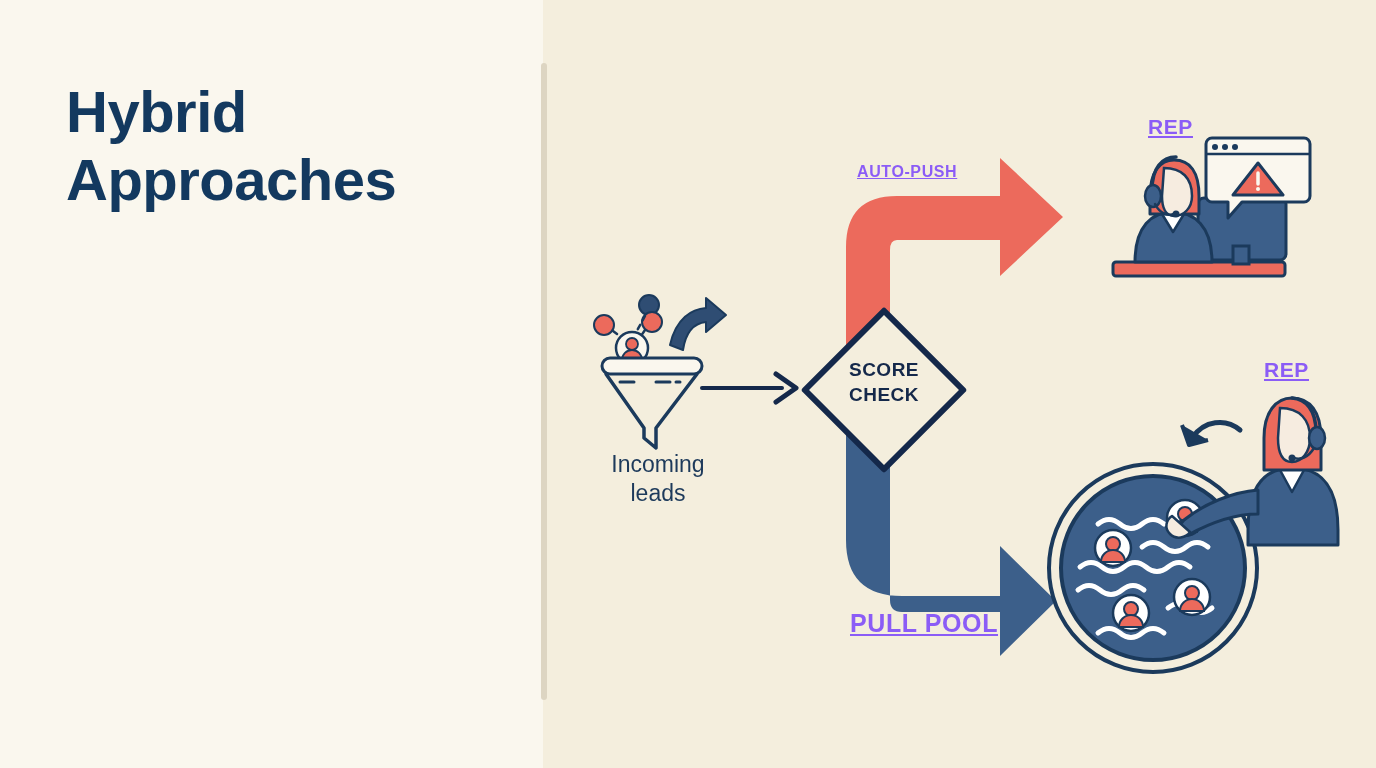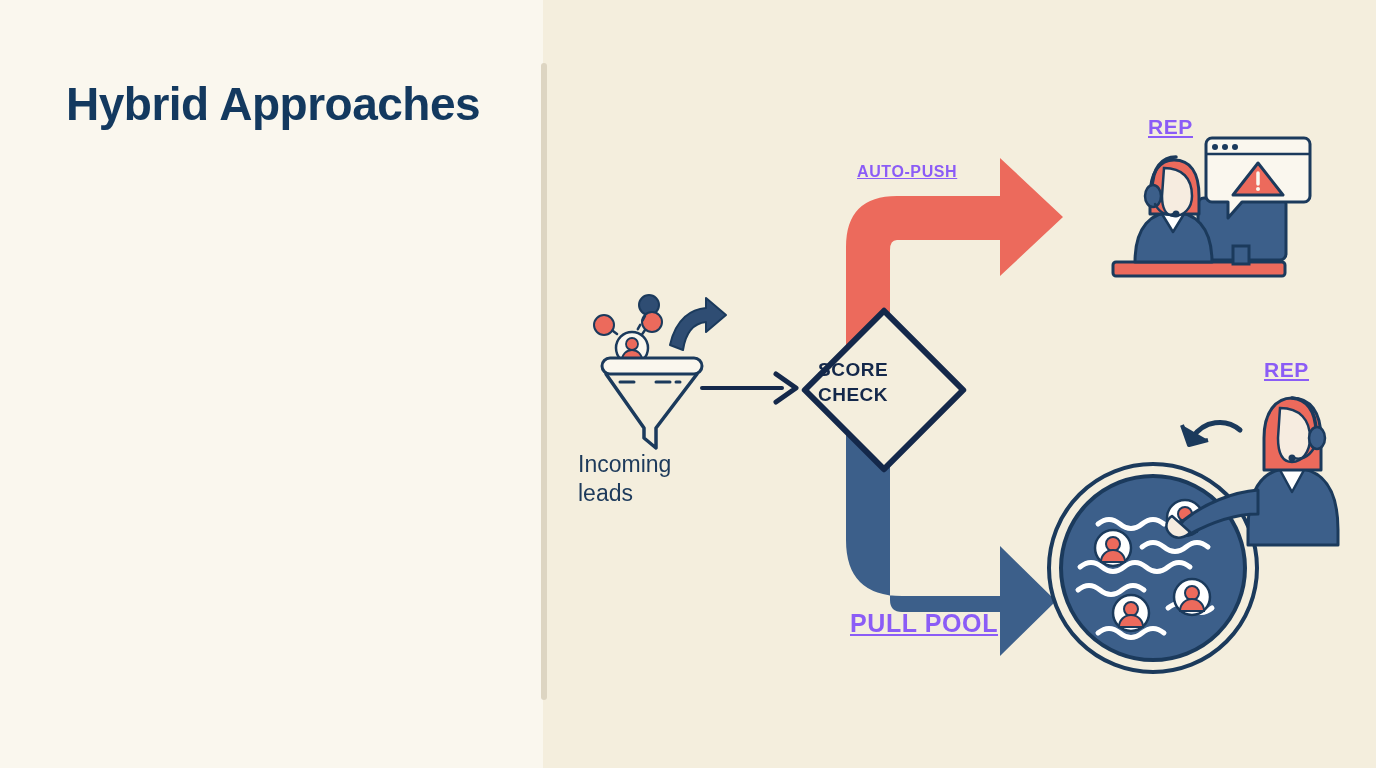--- a/index.html
+++ b/index.html
@@ -36,21 +36,21 @@
     width: 6px;
     height: 637px;
     background: #ddd5c2;
     border-radius: 3px;
   }
   .title {
     position: absolute;
     left: 66px;
     top: 78px;
     width: 430px;
-    font-size: 46px;
+    font-size: 58px;
     font-weight: bold;
     line-height: 1.17;
     color: #13395f;
     letter-spacing: -0.5px;
   }
   .subtitle {
     position: absolute;
     left: 66px;
     top: 261px;
     width: 380px;
@@ -72,30 +72,31 @@
     text-decoration: underline;
   }
   .lbl-auto-push { left: 857px; top: 163px; font-size: 16px; }
   .lbl-pull-pool { left: 850px; top: 609px; font-size: 25px; }
   .lbl-rep-top   { left: 1148px; top: 115px; font-size: 21px; }
   .lbl-rep-bot   { left: 1264px; top: 358px; font-size: 21px; }
   .caption {
     position: absolute;
     font-size: 23px;
     color: #1d3a5b;
+    text-align: center;
     line-height: 1.25;
     white-space: pre-line;
   }
   .caption-incoming { left: 578px; top: 450px; width: 160px; }
   .diamond-text {
     position: absolute;
     left: 818px;
     top: 358px;
     width: 132px;
-    text-align: left;
+    text-align: center;
     font-size: 19px;
     font-weight: bold;
     color: #14284a;
     line-height: 1.3;
     letter-spacing: 0.5px;
     white-space: pre-line;
   }
 </style>
 </head>
 <body>

